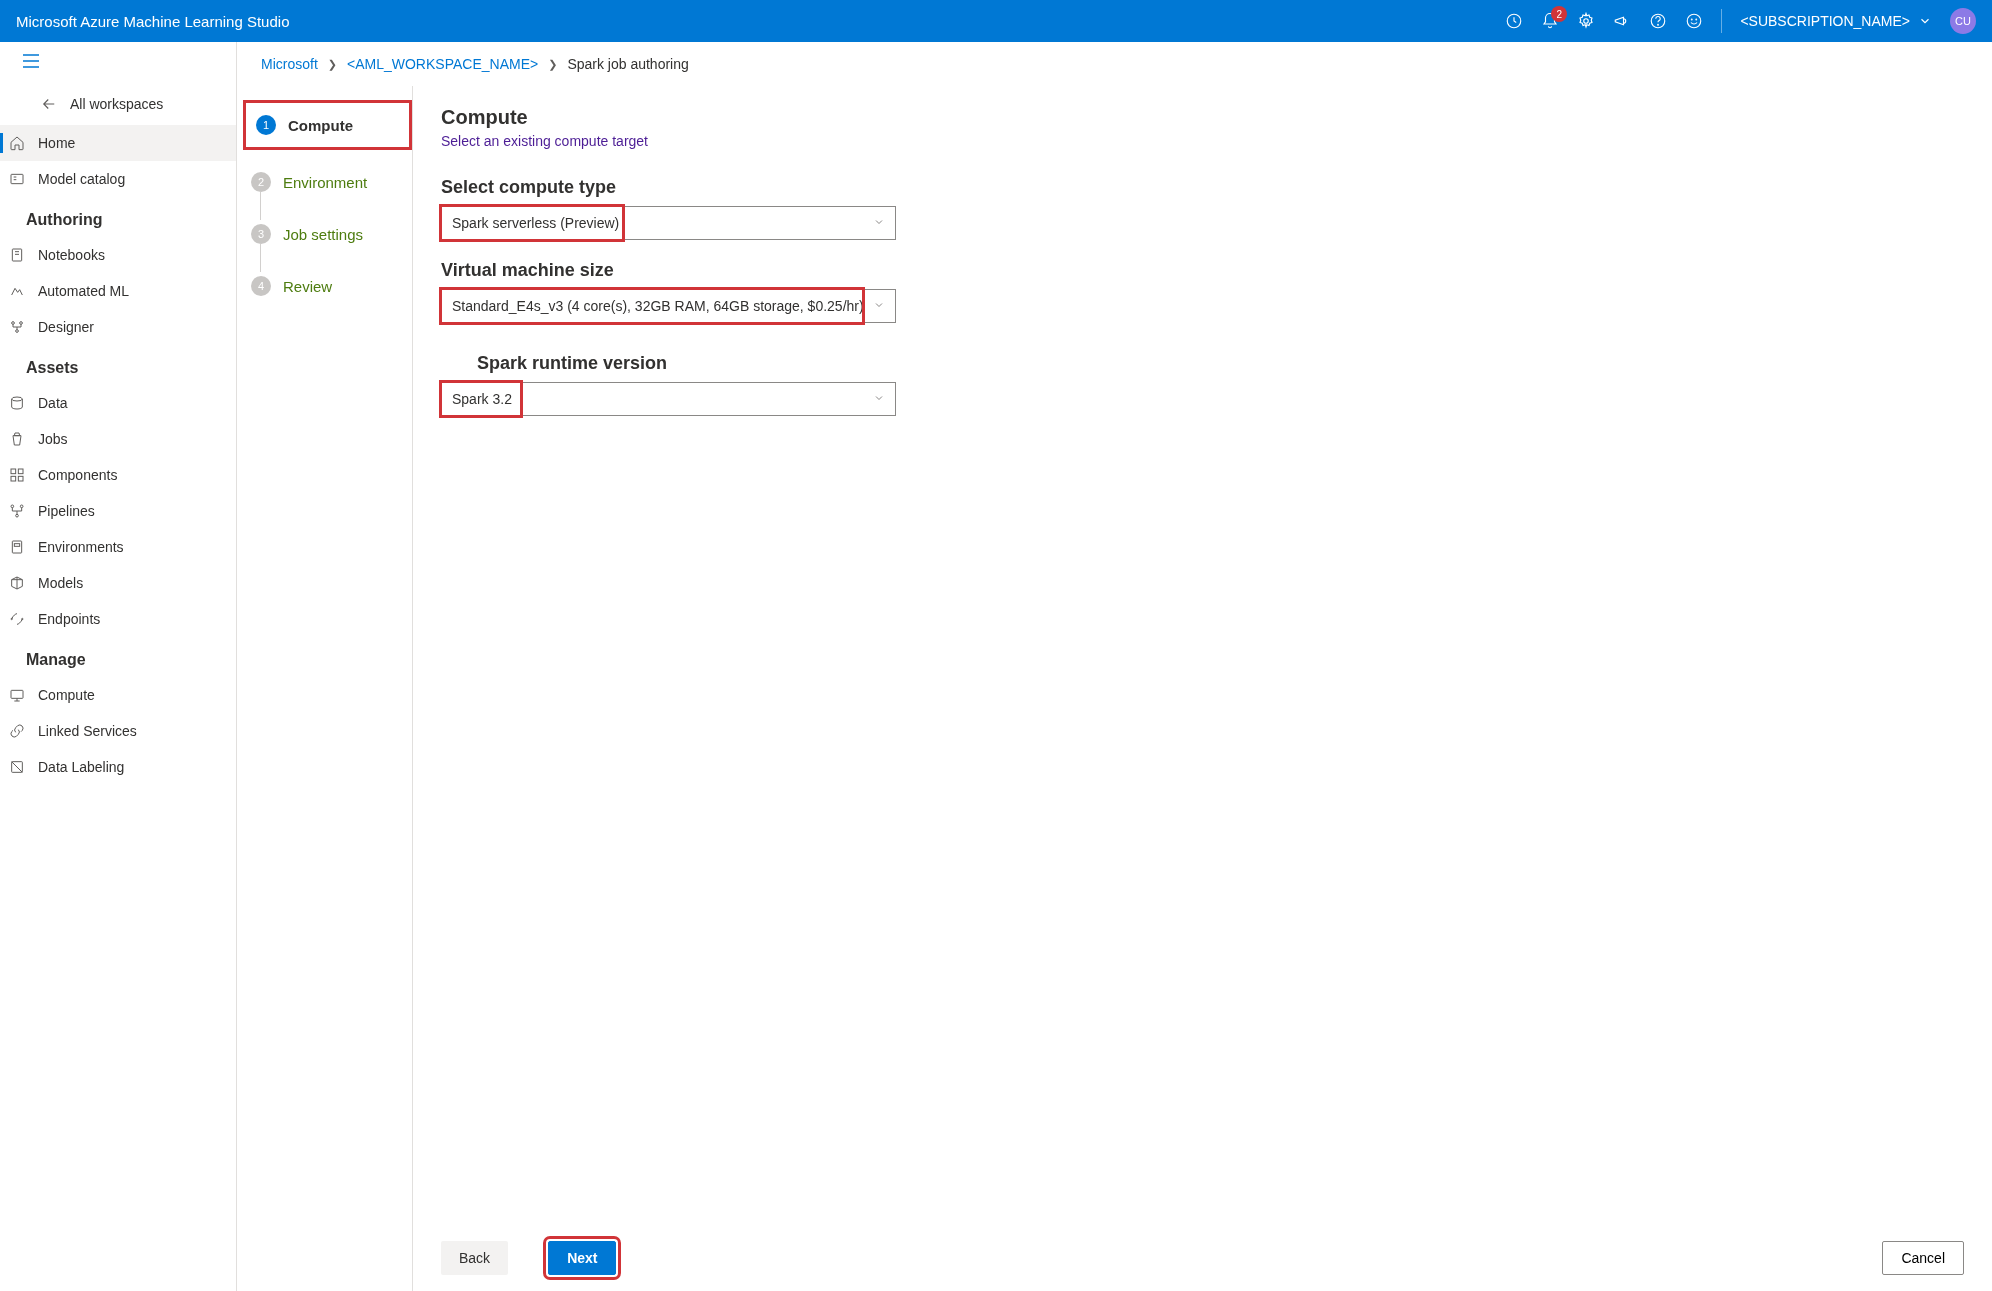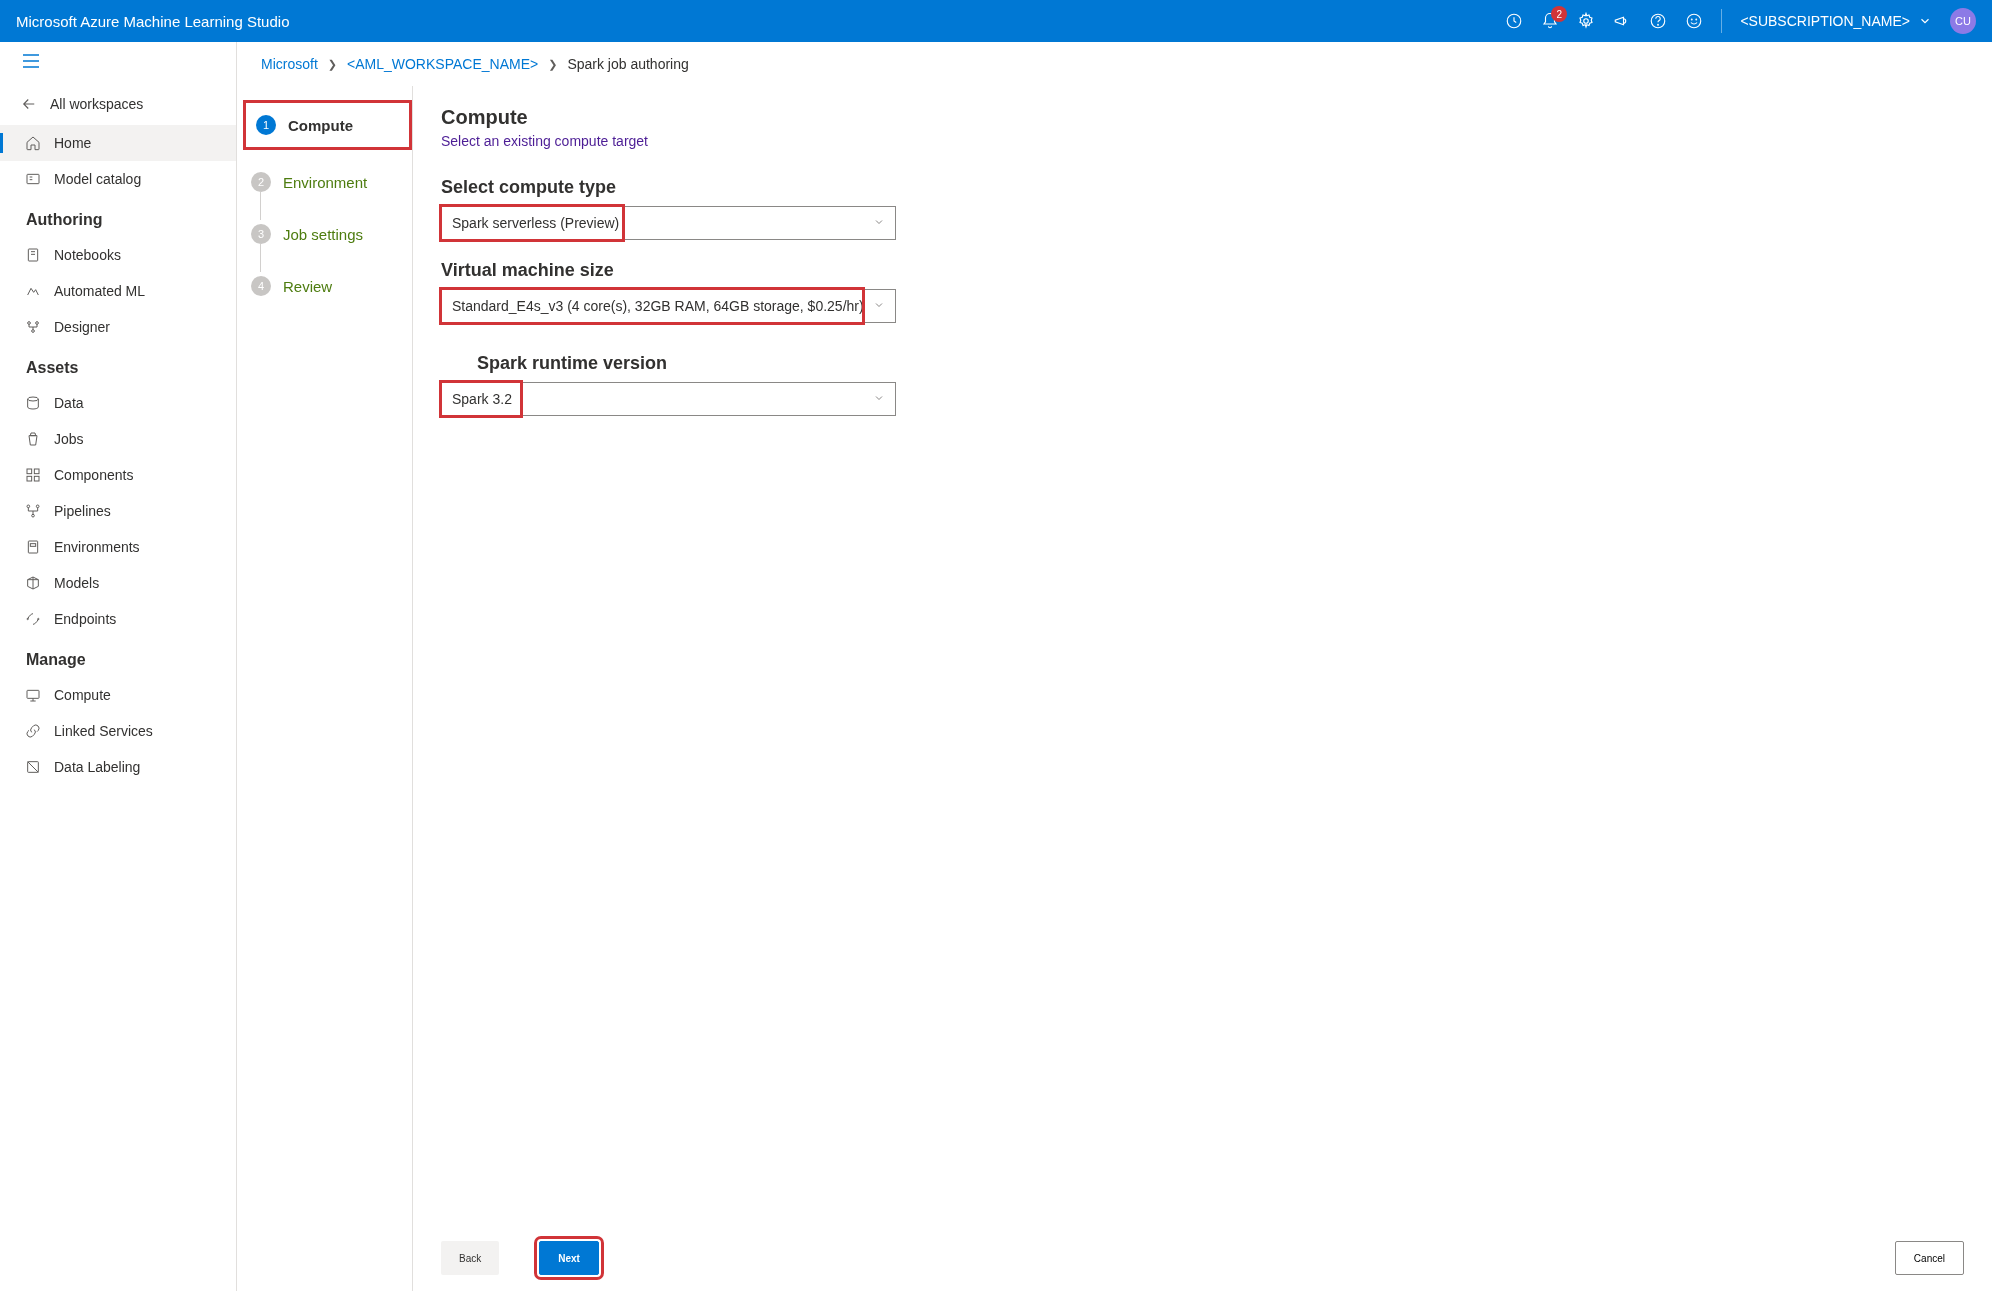--- a/index.html
+++ b/index.html
@@ -15,22 +15,22 @@
 .subscription { display: flex; align-items: center; gap: 8px; cursor: pointer; font-size: 14px; text-align: right; }
 .avatar-circle { width: 26px; height: 26px; border-radius: 50%; background: #8c7ae6; color: #fff; font-size: 11px; display: flex; align-items: center; justify-content: center; }
 
 
 .main { display: flex; height: calc(100vh - 42px); }
 
 
 .sidebar { width: 237px; border-right: 1px solid #e1dfdd; display: flex; flex-direction: column; background: #fff; }
 .hamburger { padding: 12px 22px; cursor: pointer; color:#0078d4; }
 .hamburger svg{stroke:#0078d4;}
-.all-workspaces { display: flex; align-items: center; gap: 12px; padding: 12px 20px; cursor: pointer; }
-.sidebar-item { display: flex; align-items: center; gap: 12px; padding: 9px 24px; cursor: pointer; }
+.all-workspaces { display: flex; align-items: center; gap: 12px; padding: 12px 20px; cursor: pointer; margin-left: 20px; }
+.sidebar-item { display: flex; align-items: center; gap: 12px; padding: 9px 8px; cursor: pointer; }
 .sidebar-item.active { background: #f3f2f1; position: relative; }
 .sidebar-item.active::before { content: ""; position: absolute; left: 0; top: 8px; bottom: 8px; width: 3px; background: #0078d4; }
 .sidebar-section { font-weight: 600; padding: 14px 26px 8px; font-size: 16px; }
 .sidebar-icon { width: 18px; height: 18px; display: flex; align-items: center; justify-content: center; color: #605e5c; flex-shrink: 0; }
 
 
 .content { flex: 1; display: flex; flex-direction: column; }
 
 
 .breadcrumb { padding: 14px 24px; display: flex; align-items: center; gap: 10px; font-size: 14px; color:#323130; }
@@ -55,21 +55,21 @@
 .form-panel { flex: 1; border-left: 1px solid #e1dfdd; padding: 20px 28px; position: relative; }
 .form-title { font-size: 20px; font-weight: 600; margin-bottom: 4px; }
 .form-subtitle { color: #4c1d95; margin-bottom: 28px; }
 .field-label { font-weight: 600; font-size: 18px; margin-bottom: 8px; margin-top:20px; }
 .select-box { border: 1px solid #8a8886; height: 34px; display: flex; align-items: center; padding: 0 10px; width: 455px; cursor: pointer; position: relative; background:#fff; }
 .select-box .chev-icon { margin-left: auto; color:#605e5c; }
 .partial-highlight::before{ content:""; position:absolute; left:-3px; top:-3px; bottom:-3px; width:var(--hw,180px); border:3px solid #d13438; pointer-events:none;}
 
 
 .form-footer { position: absolute; bottom: 16px; left: 28px; right: 28px; display: flex; align-items: center; }
-.btn { height: 34px; padding: 16px 18px; border: 1px solid #8a8886; background: #fff; cursor: pointer; font-size: 10px; border-radius:2px; display:flex; align-items:center; }
+.btn { height: 34px; padding: 16px 18px; border: 1px solid #8a8886; background: #fff; cursor: pointer; font-size: 14px; border-radius:2px; display:flex; align-items:center; }
 .btn.primary { background: #0078d4; color: #fff; border-color: #0078d4; font-weight:600; }
 .btn.ghost { background: #f3f2f1; border:none; color:#323130;}
 .btn-highlight { outline: 3px solid #d13438; outline-offset:2px; }
 .spacer{flex:1;}
 </style>
 </head>
 <body>
 
 <div class="header">
   <div class="header-title">Microsoft Azure Machine Learning Studio</div>

